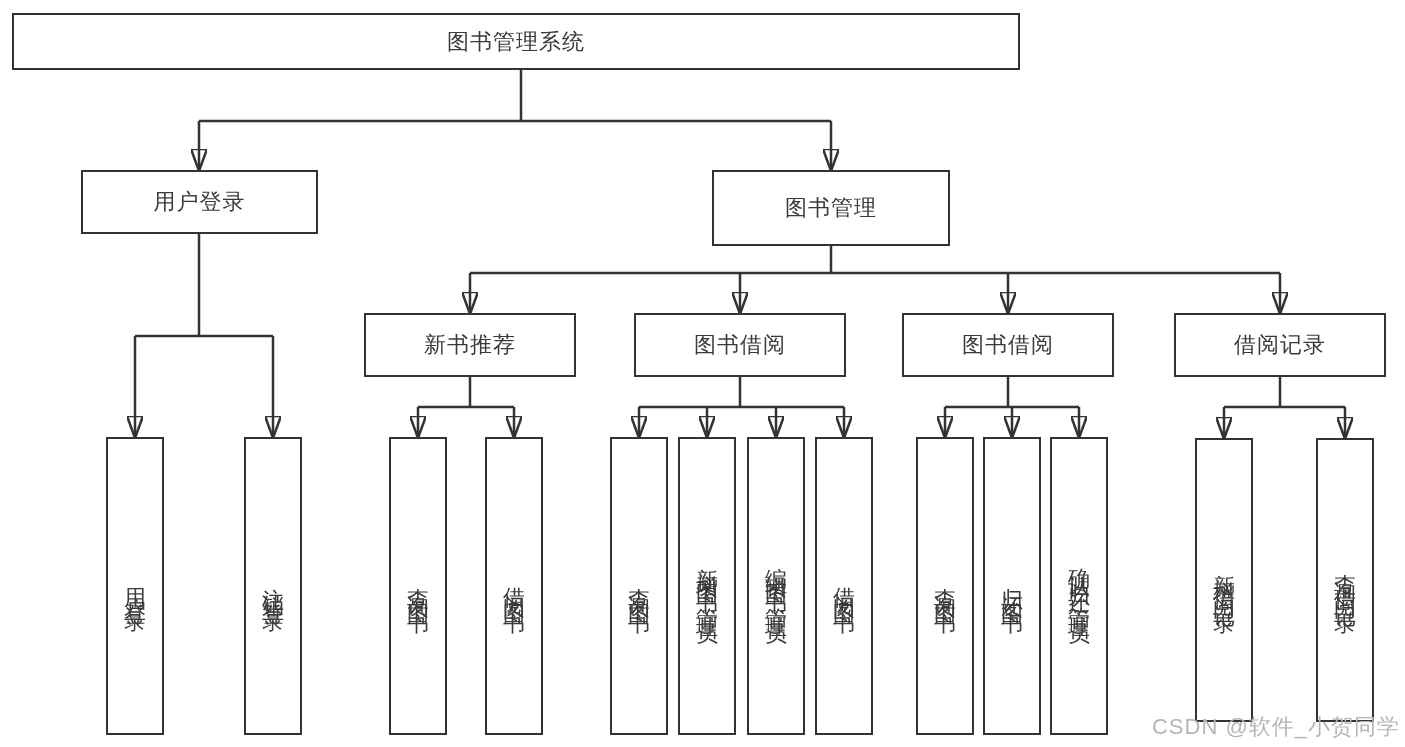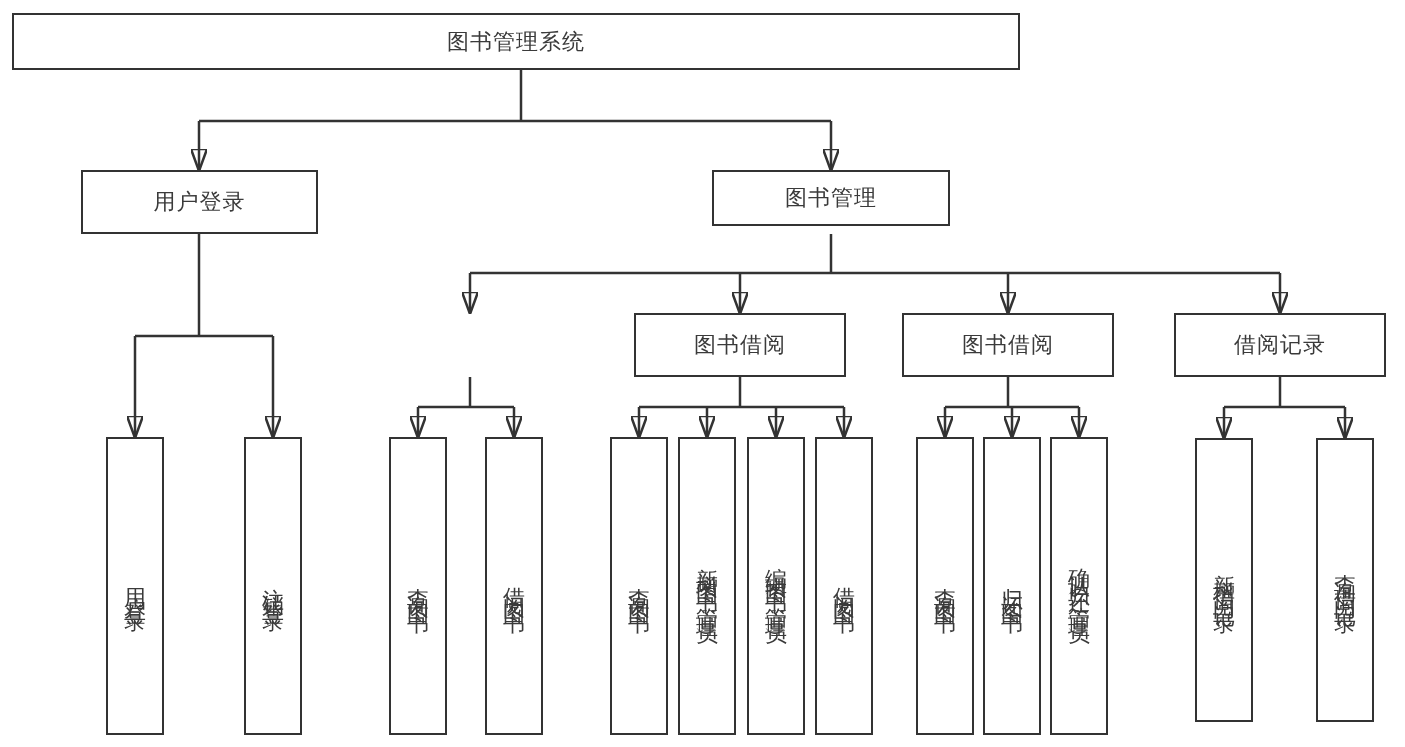--- a/index.html
+++ b/index.html
@@ -130,24 +130,27 @@
     </g>
   </svg>
 
   <div class="node" style="left:12px; top:13px; width:1008px; height:57px;">
     <span class="hlabel">图书管理系统</span>
   </div>
 
   <div class="node" style="left:81px; top:170px; width:237px; height:64px;">
     <span class="hlabel">用户登录</span>
   </div>
-  <div class="node" style="left:712px; top:170px; width:238px; height:56px;">
+  <div class="node" style="left:712px; top:170px; width:238px; height:76px;">
     <span class="hlabel">图书管理</span>
   </div>
 
+  <div class="node" style="left:364px; top:313px; width:212px; height:64px;">
+    <span class="hlabel">新书推荐</span>
+  </div>
   <div class="node" style="left:634px; top:313px; width:212px; height:64px;text-align:right;">
     <span class="hlabel">图书借阅</span>
   </div>
   <div class="node" style="left:902px; top:313px; width:212px; height:64px;">
     <span class="hlabel">图书借阅</span>
   </div>
   <div class="node" style="left:1174px; top:313px; width:212px; height:64px;">
     <span class="hlabel">借阅记录</span>
   </div>
 
@@ -188,14 +191,15 @@
     <span class="vlabel">确认归还（管理员）</span>
   </div>
 
   <div class="node" style="left:1195px; top:438px; width:58px; height:284px;">
     <span class="vlabel">新增借阅记录</span>
   </div>
   <div class="node" style="left:1316px; top:438px; width:58px; height:284px;">
     <span class="vlabel">查询借阅记录</span>
   </div>
 
+  <div class="watermark">CSDN @软件_小贺同学</div>
 
 </div>
 
 </body></html>

